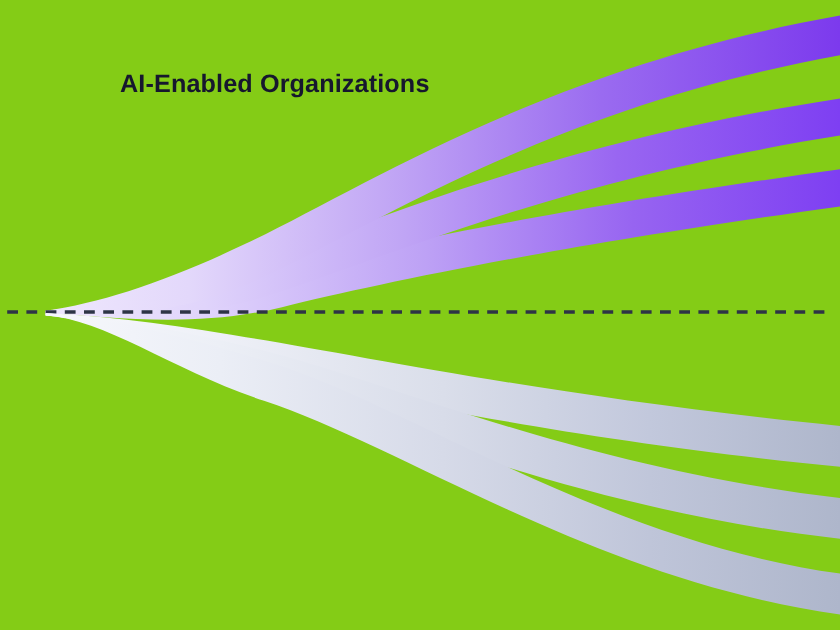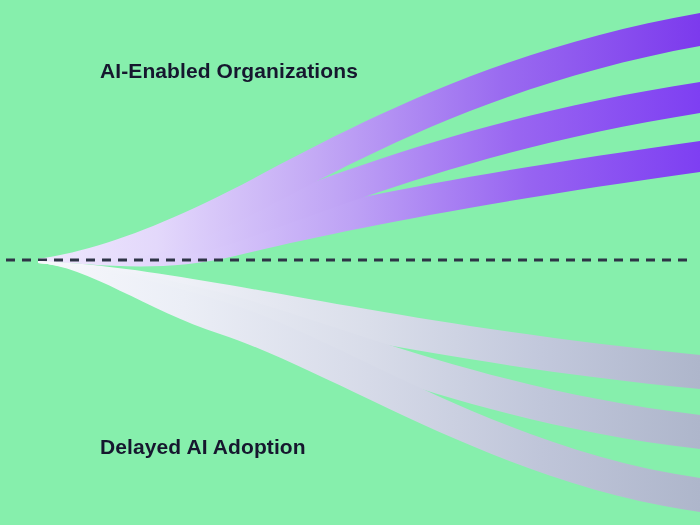--- a/index.html
+++ b/index.html
@@ -5,21 +5,21 @@
 <style>
   html, body {
     margin: 0;
     padding: 0;
     background: #ffffff;
   }
   #stage {
     position: relative;
     width: 700px;
     height: 525px;
-    background: #86efac;
+    background: #84cc16;
     overflow: hidden;
     font-family: "Liberation Sans", "DejaVu Sans", sans-serif;
   }
   #bands {
     position: absolute;
     left: 0;
     top: 0;
     width: 700px;
     height: 525px;
     display: block;
@@ -147,15 +147,14 @@
                C 340,337 500,450 700,478
                L 700,512
                C 498,484 338,373 220,334
                C 146,310 88,266 38,263
                Z"></path>
     </g>
   </svg>
 
   <div class="label" id="label-top">AI-Enabled Organizations</div>
 
-  <div class="label" id="label-bottom">Delayed AI Adoption</div>
 
 </div>
 
 </body></html>

